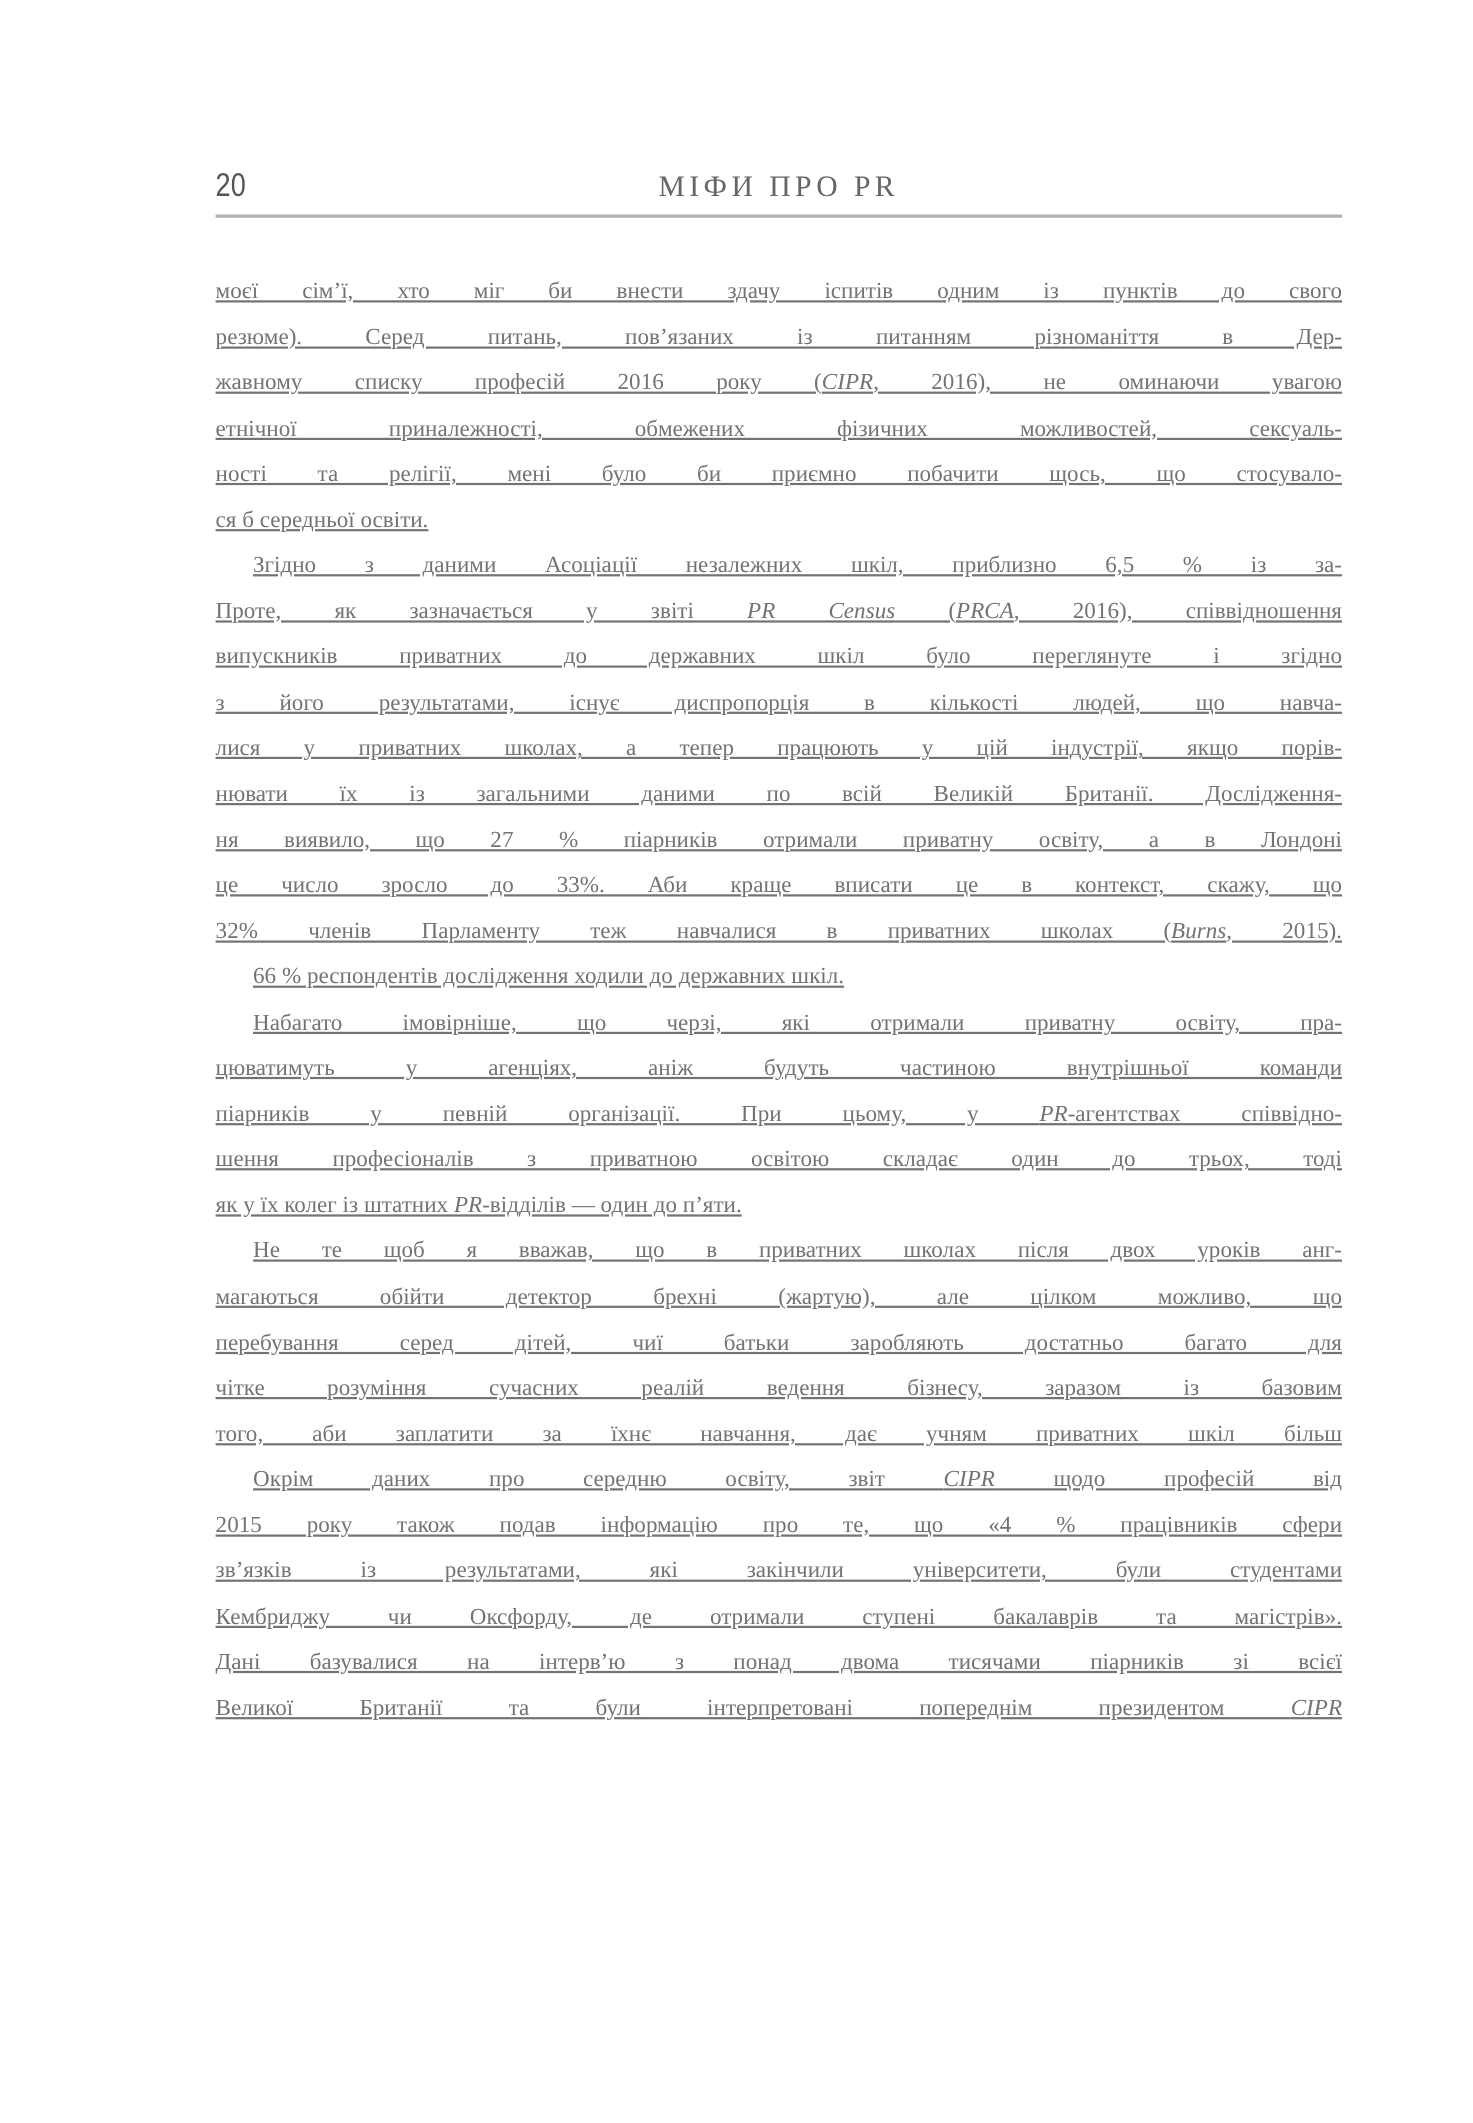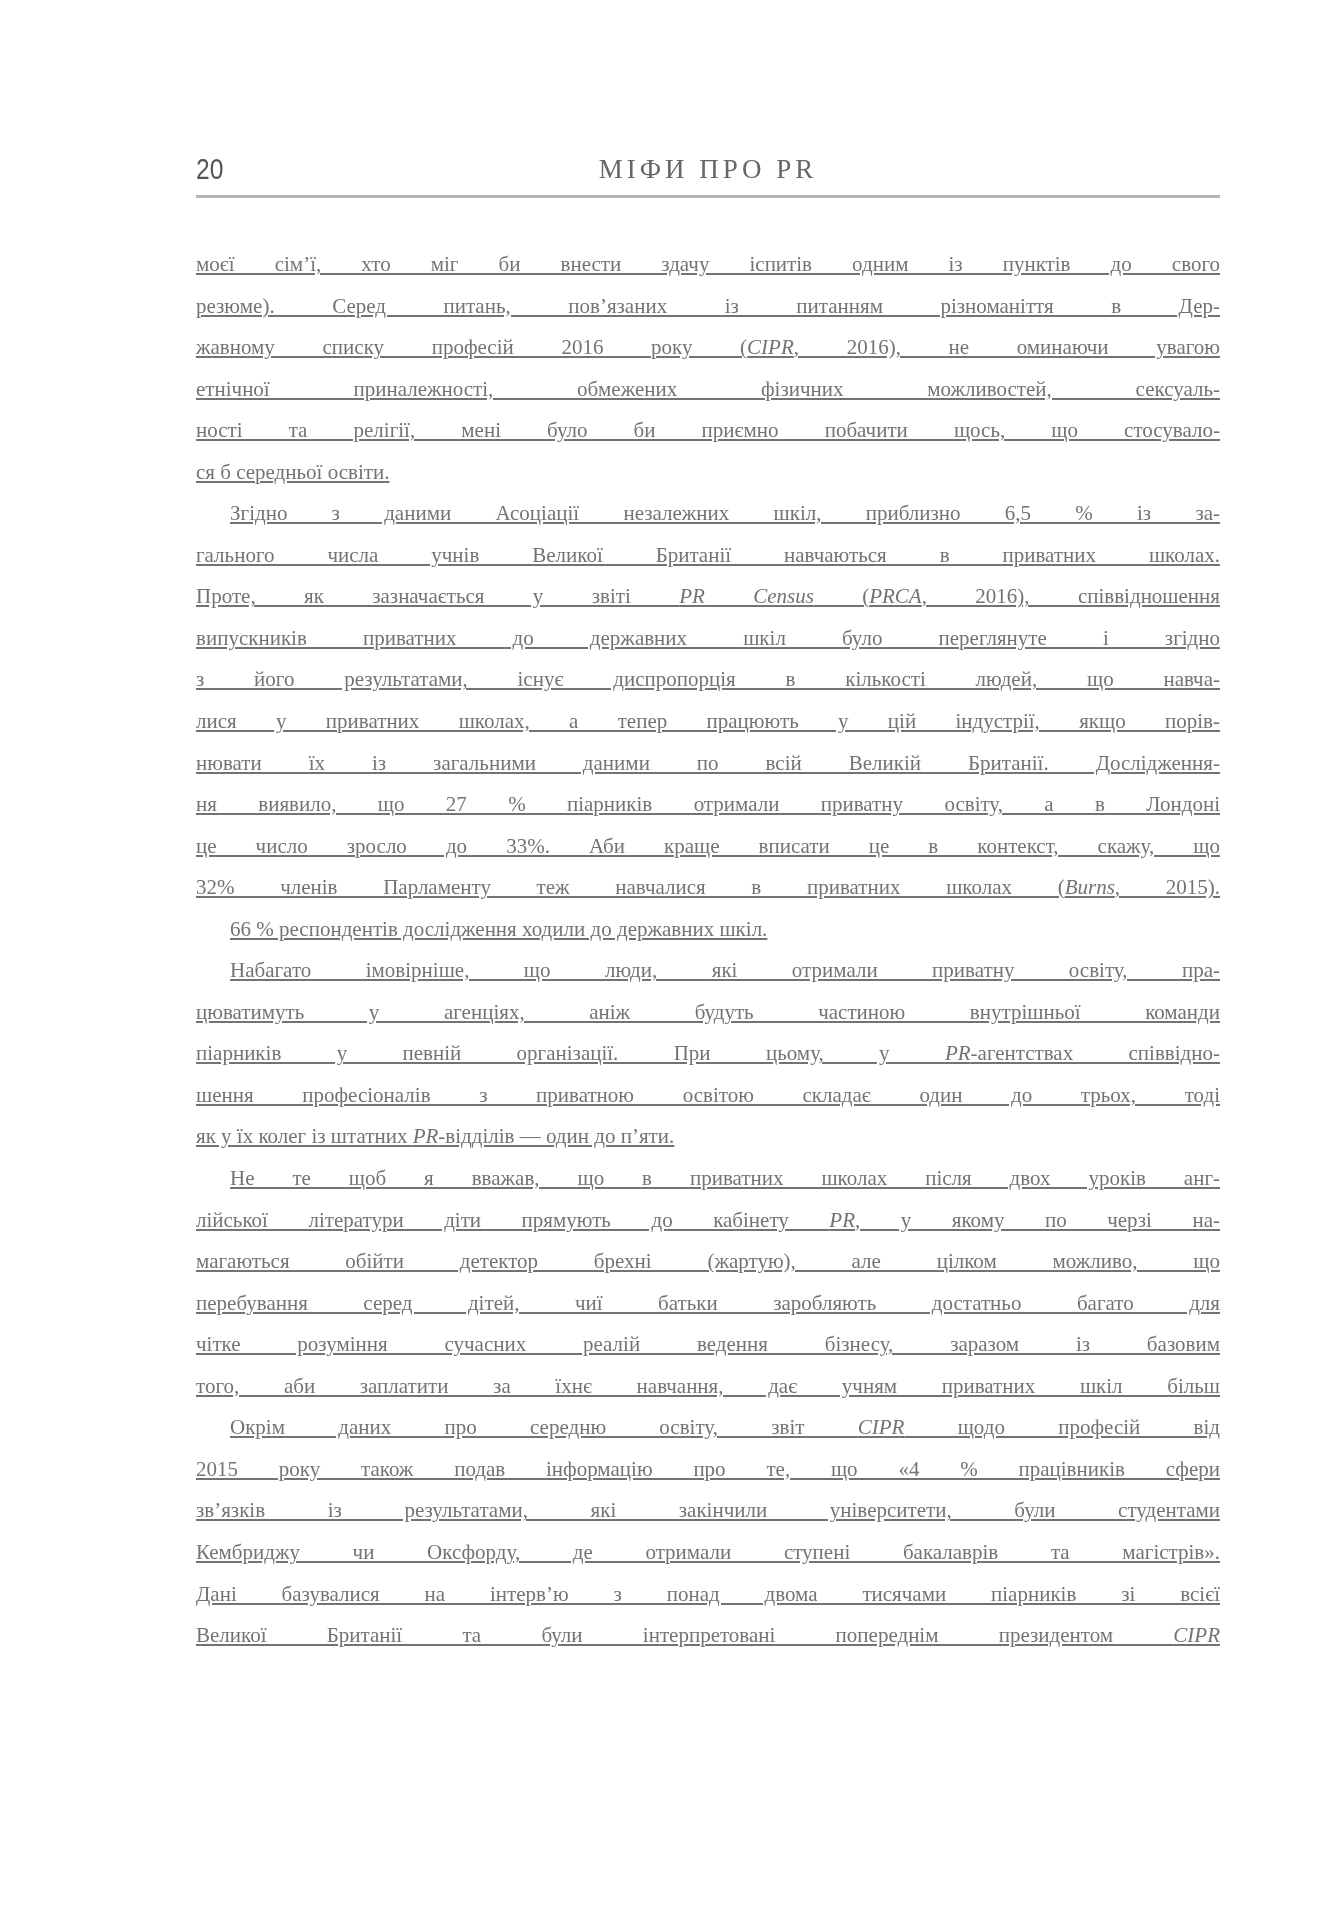--- a/index.html
+++ b/index.html
@@ -96,37 +96,35 @@
   <div class="head-rule"></div>
 
   <div class="body-text" id="body-text">
       <div class="line"><span>моєї сім’ї, хто міг би внести здачу іспитів одним із пунктів до свого</span></div>
       <div class="line"><span>резюме). Серед питань, пов’язаних із питанням різноманіття в Дер-</span></div>
       <div class="line"><span>жавному списку професій 2016 року (</span><i>CIPR</i><span>, 2016), не оминаючи увагою</span></div>
       <div class="line"><span>етнічної приналежності, обмежених фізичних можливостей, сексуаль-</span></div>
       <div class="line"><span>ності та релігії, мені було би приємно побачити щось, що стосувало-</span></div>
       <div class="line last"><span>ся б середньої освіти.</span></div>
       <div class="line indent"><span>Згідно з даними Асоціації незалежних шкіл, приблизно 6,5 % із за-</span></div>
-      <div class="line"><span>гального числа учнів Великої Британії навчаються в приватних школах.</span></div>
       <div class="line"><span>Проте, як зазначається у звіті </span><i>PR Census</i><span> (</span><i>PRCA</i><span>, 2016), співвідношення</span></div>
       <div class="line"><span>випускників приватних до державних шкіл було переглянуте і згідно</span></div>
       <div class="line"><span>з його результатами, існує диспропорція в кількості людей, що навча-</span></div>
       <div class="line"><span>лися у приватних школах, а тепер працюють у цій індустрії, якщо порів-</span></div>
       <div class="line"><span>нювати їх із загальними даними по всій Великій Британії. Дослідження-</span></div>
       <div class="line"><span>ня виявило, що 27 % піарників отримали приватну освіту, а в Лондоні</span></div>
       <div class="line"><span>це число зросло до 33%. Аби краще вписати це в контекст, скажу, що</span></div>
       <div class="line"><span>32% членів Парламенту теж навчалися в приватних школах (</span><i>Burns</i><span>, 2015).</span></div>
       <div class="line indent last"><span>66 % респондентів дослідження ходили до державних шкіл.</span></div>
-      <div class="line indent"><span>Набагато імовірніше, що люди, які отримали приватну освіту, пра-</span></div>
+      <div class="line indent"><span>Набагато імовірніше, що черзі, які отримали приватну освіту, пра-</span></div>
       <div class="line"><span>цюватимуть у агенціях, аніж будуть частиною внутрішньої команди</span></div>
       <div class="line"><span>піарників у певній організації. При цьому, у </span><i>PR</i><span>-агентствах співвідно-</span></div>
       <div class="line"><span>шення професіоналів з приватною освітою складає один до трьох, тоді</span></div>
       <div class="line last"><span>як у їх колег із штатних </span><i>PR</i><span>-відділів — один до п’яти.</span></div>
       <div class="line indent"><span>Не те щоб я вважав, що в приватних школах після двох уроків анг-</span></div>
-      <div class="line"><span>лійської літератури діти прямують до кабінету </span><i>PR</i><span>, у якому по черзі на-</span></div>
       <div class="line"><span>магаються обійти детектор брехні (жартую), але цілком можливо, що</span></div>
       <div class="line"><span>перебування серед дітей, чиї батьки заробляють достатньо багато для</span></div>
       <div class="line"><span>чітке розуміння сучасних реалій ведення бізнесу, заразом із базовим</span></div>
       <div class="line"><span>того, аби заплатити за їхнє навчання, дає учням приватних шкіл більш</span></div>
       <div class="line indent"><span>Окрім даних про середню освіту, звіт </span><i>CIPR</i><span> щодо професій від</span></div>
       <div class="line"><span>2015 року також подав інформацію про те, що «4 % працівників сфери</span></div>
       <div class="line"><span>зв’язків із результатами, які закінчили університети, були студентами</span></div>
       <div class="line"><span>Кембриджу чи Оксфорду, де отримали ступені бакалаврів та магістрів».</span></div>
       <div class="line"><span>Дані базувалися на інтерв’ю з понад двома тисячами піарників зі всієї</span></div>
       <div class="line"><span>Великої Британії та були інтерпретовані попереднім президентом </span><i>CIPR</i></div>

